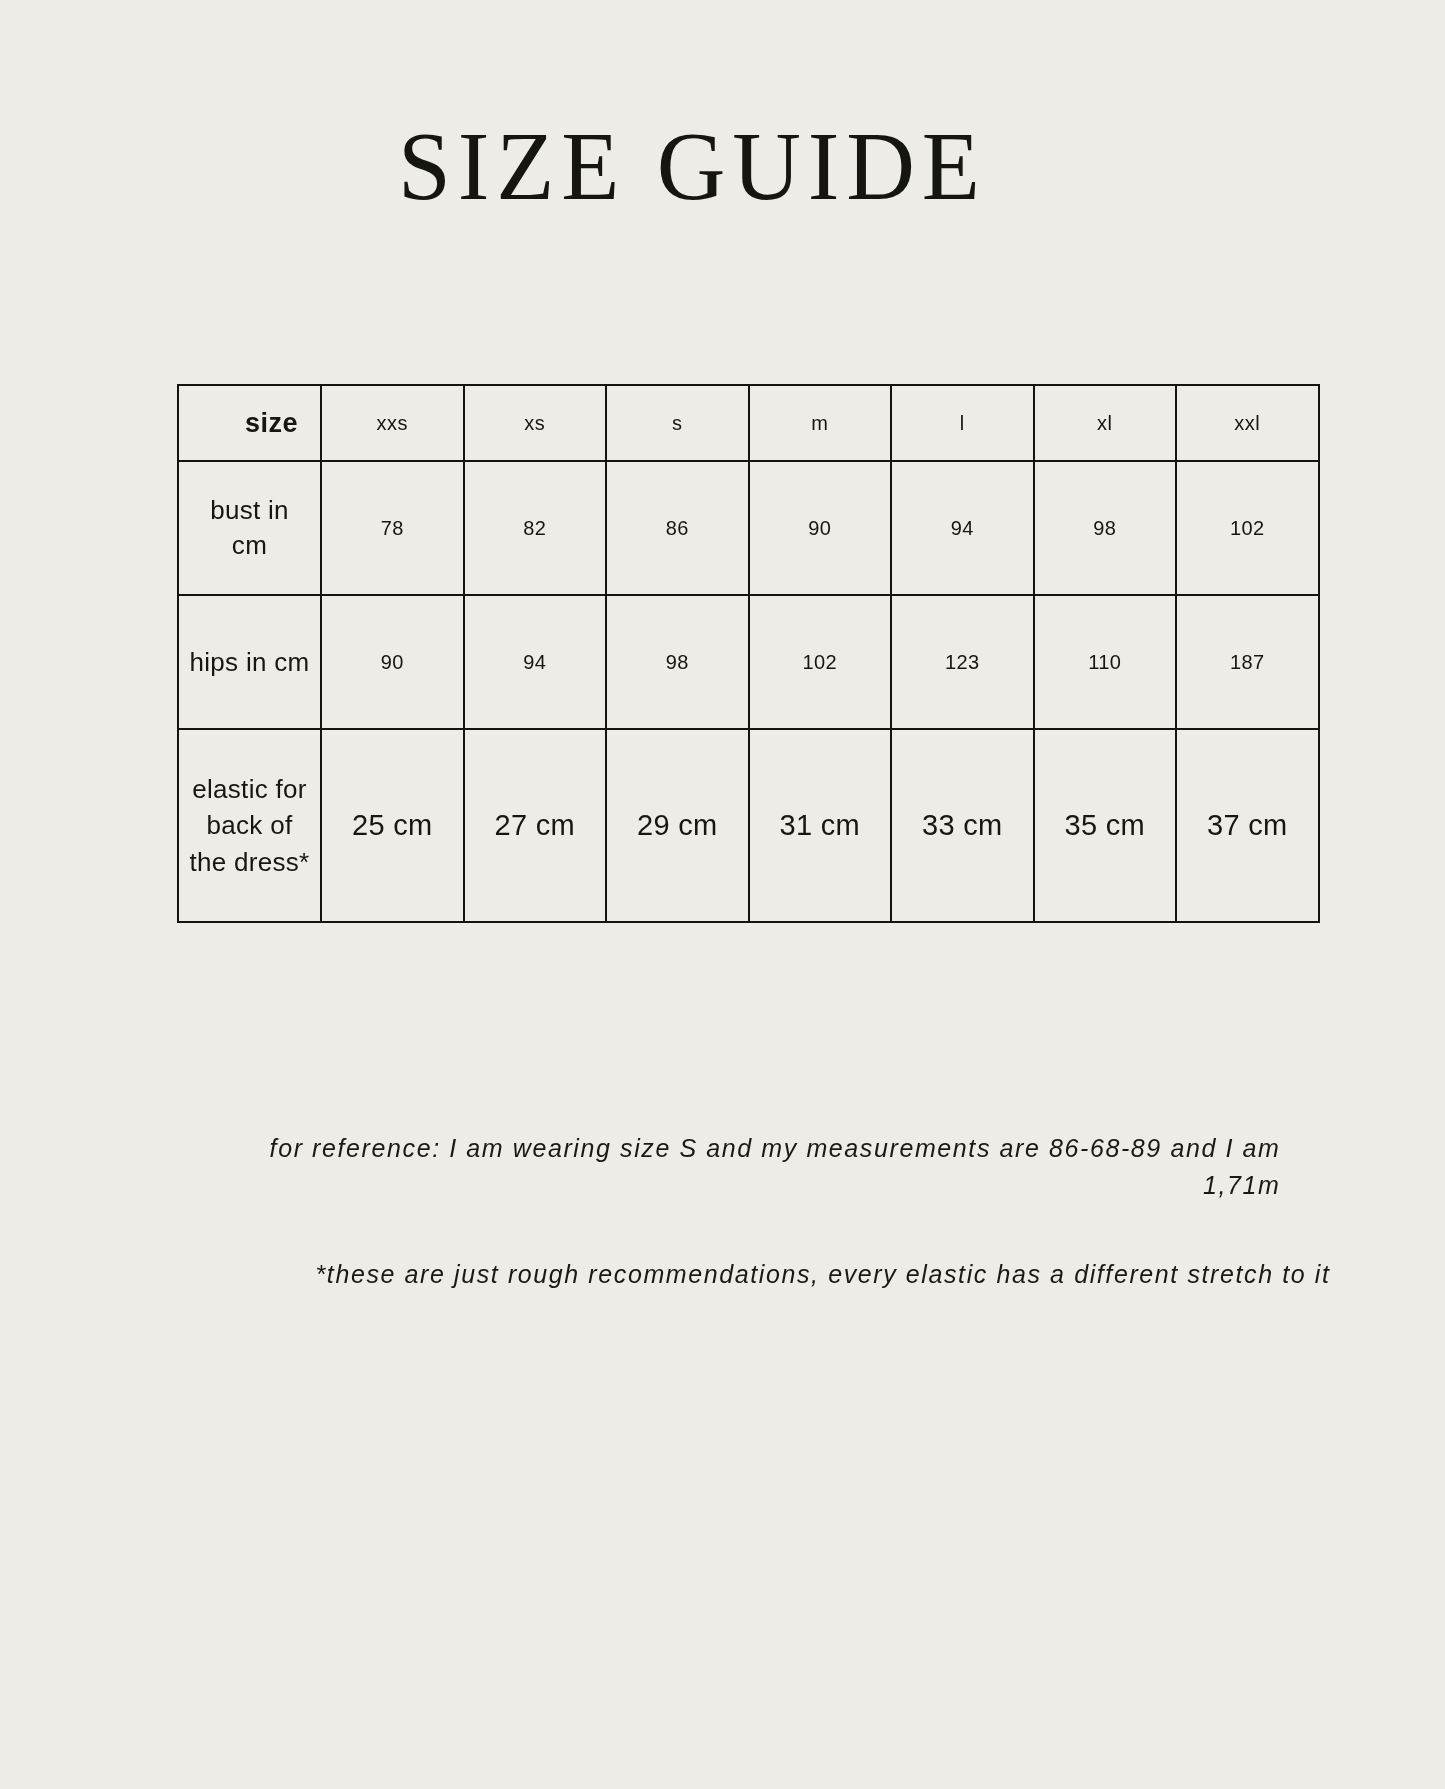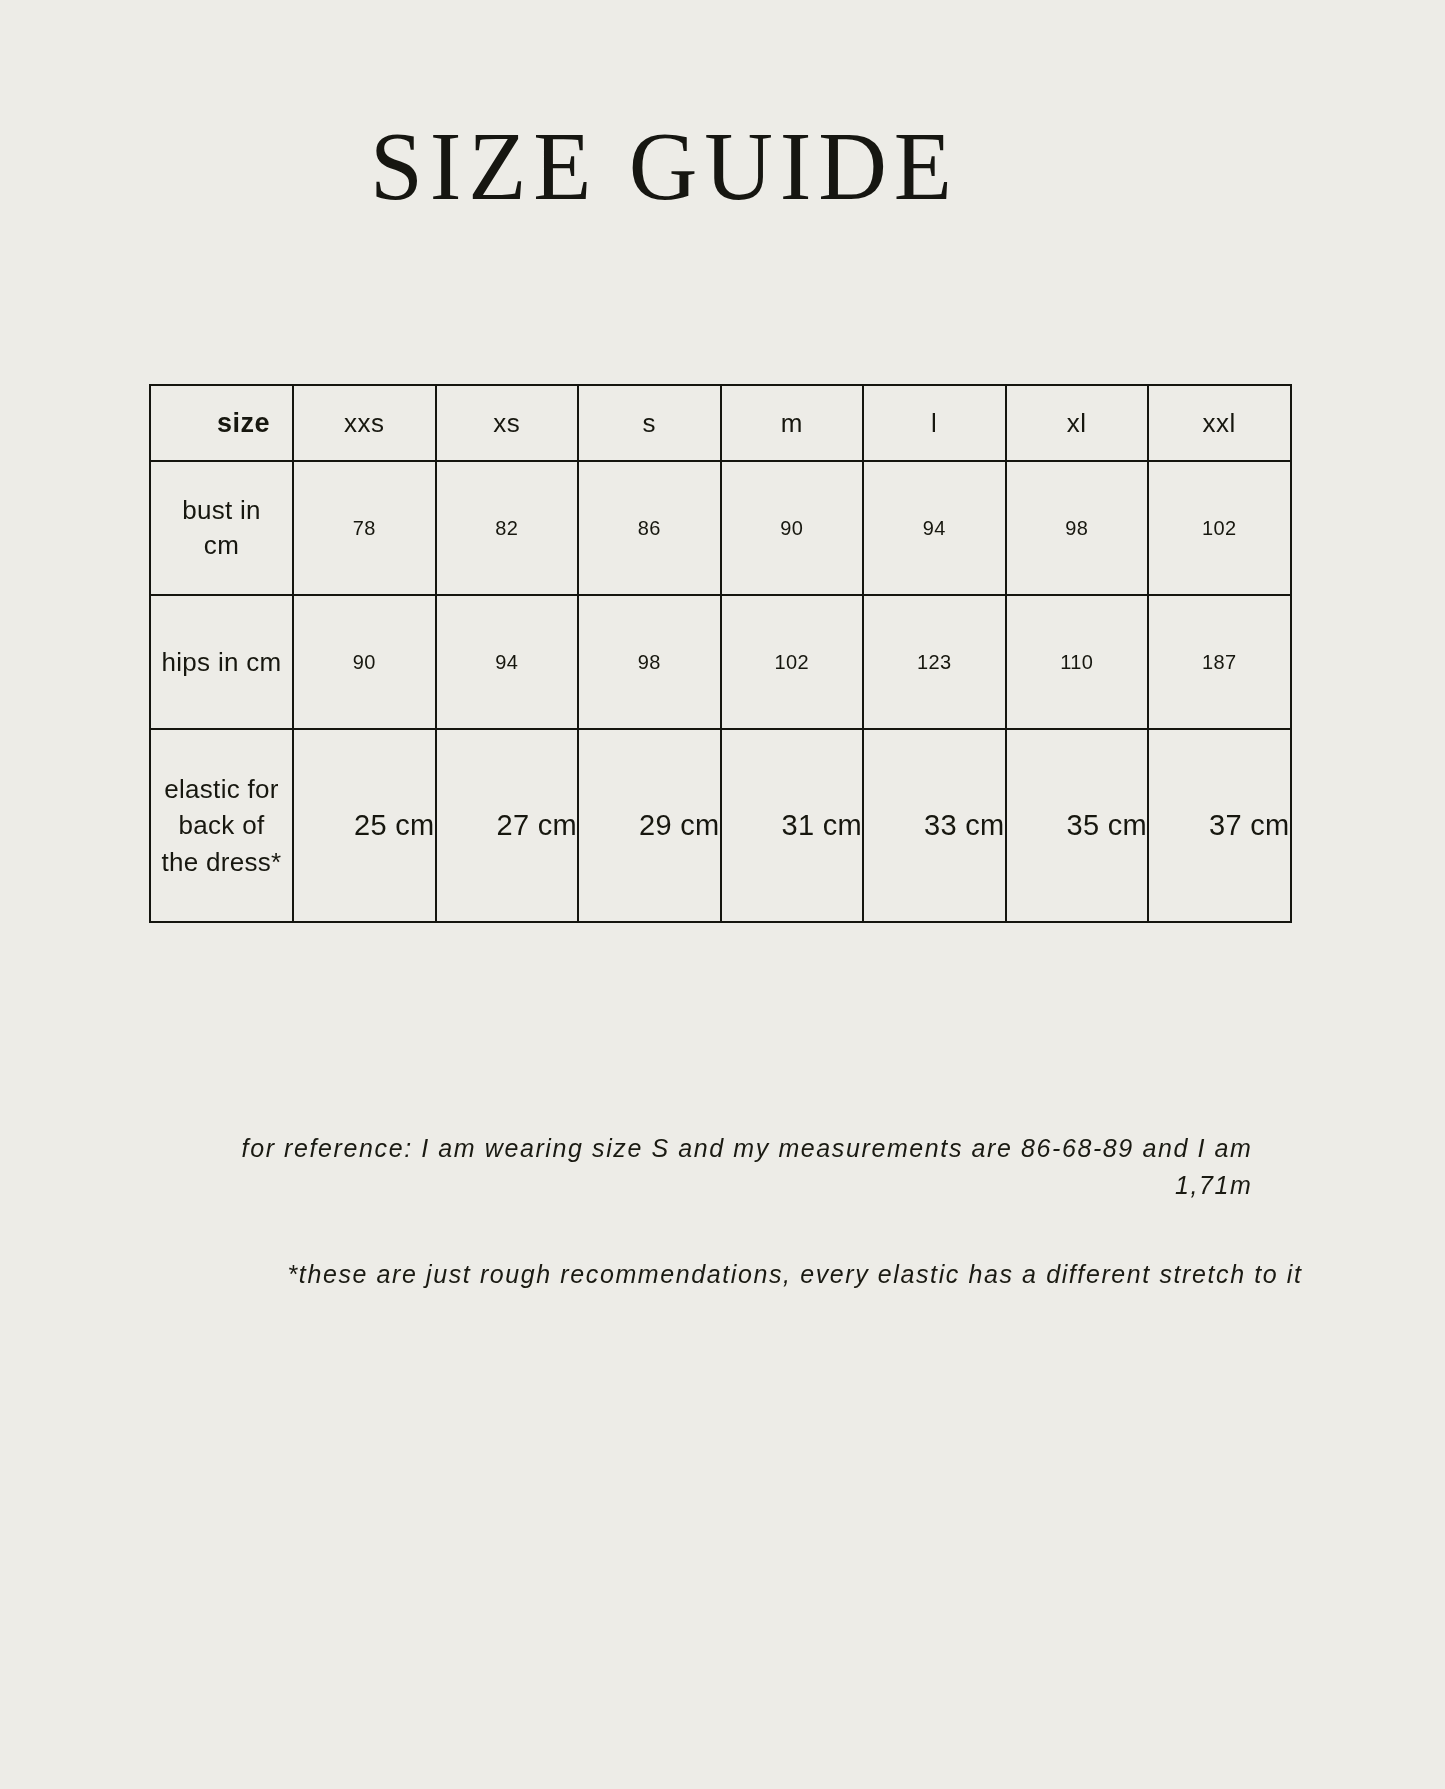--- a/index.html
+++ b/index.html
@@ -14,20 +14,21 @@
     color: #15150f;
     overflow: hidden;
     position: relative;
   }
 
   .page {
     width: 1329px;
     height: 1789px;
     position: relative;
     box-sizing: border-box;
+    margin-left: 28px;
   }
 
   
   .title-wrap {
     width: 100%;
     text-align: center;
     padding-top: 118px;
   }
   .title {
     font-family: "Liberation Serif", "DejaVu Serif", serif;
@@ -61,42 +62,42 @@
     font-family: "Liberation Sans", sans-serif;
     font-weight: 400;
     color: #17170f;
     padding: 0;
   }
   col.c-label { width: 143px; }
   col.c-size  { width: 142.5px; }
 
   thead th {
     height: 74px;
-    font-size: 26px;
+    font-size: 20px;
     letter-spacing: 0.5px;
   }
   thead th.label-head {
     font-weight: 700;
     font-size: 27px;
     padding-left: 44px;
   }
 
   tbody td {
     font-size: 20px;
     letter-spacing: 0.3px;
   }
   tbody td.row-label {
     font-size: 26px;
     line-height: 1.34;
     padding: 8px 10px;
   }
   tr.r-bust td, tr.r-waist td, tr.r-hips td { height: 116px; }
   tr.r-elastic td { height: 175px; }
   tr.r-elastic td.row-label { line-height: 1.4; }
-  tr.r-elastic td.val { font-size: 29px; text-align: right; }
+  tr.r-elastic td.val { font-size: 29px; }
 
   
   .notes {
     position: absolute;
     left: 0;
     top: 1130px;
     width: 1445px;
     text-align: right;
   }
   .note {

